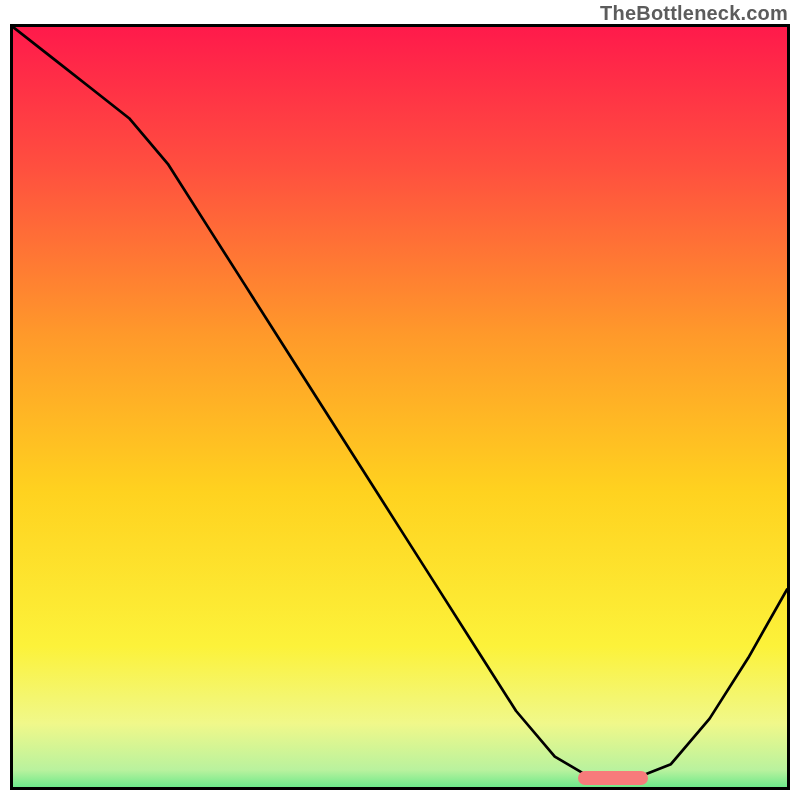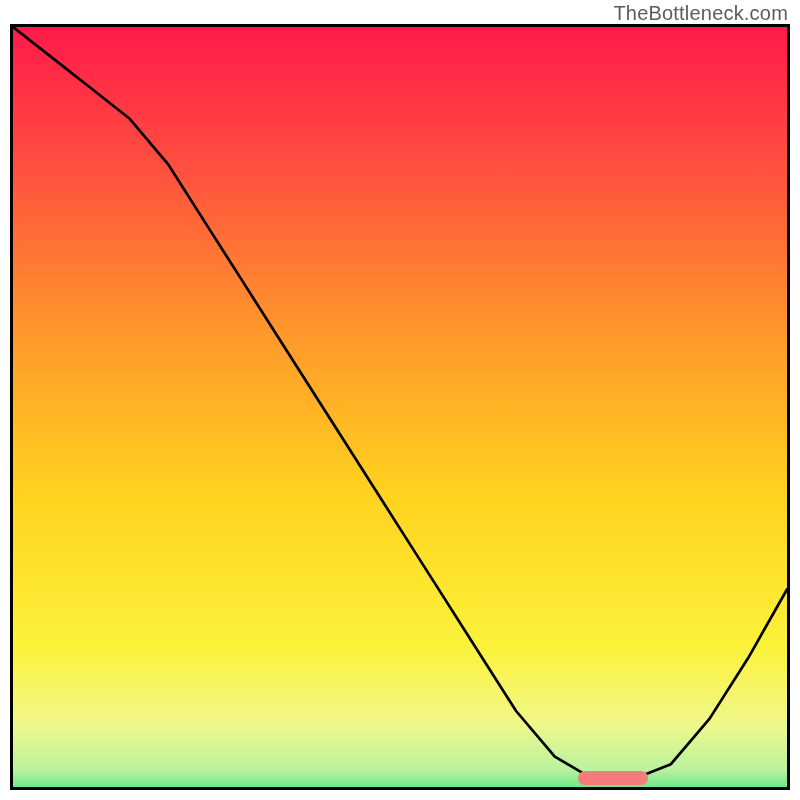--- a/index.html
+++ b/index.html
@@ -40,21 +40,21 @@
     position: absolute;
     height: 14px;
     border-radius: 7px;
     background: #f77b7b;
   }
   .watermark {
     position: absolute;
     top: 2px;
     right: 12px;
     font-size: 20px;
-    font-weight: 400;
+    font-weight: 700;
     color: #5c5c5c;
     letter-spacing: 0.2px;
   }
 </style>
 </head>
 <body>
 
 <div class="wrap">
 
   <div class="watermark">TheBottleneck.com</div>

